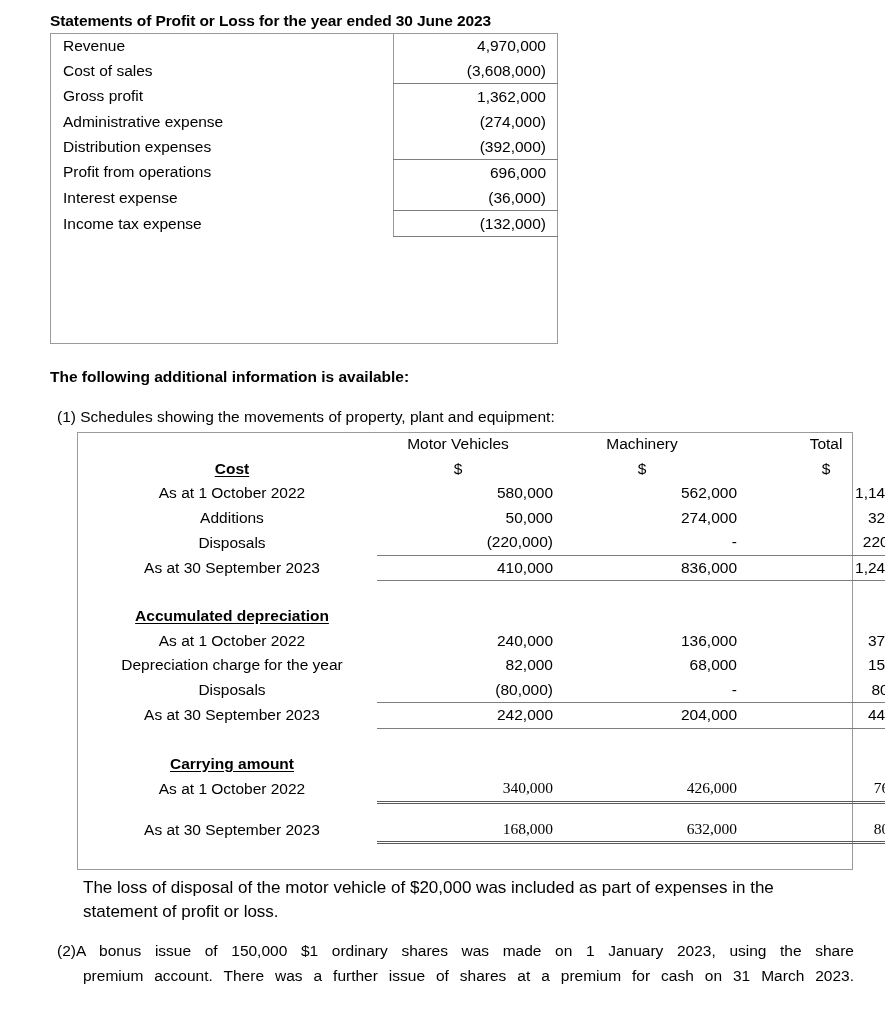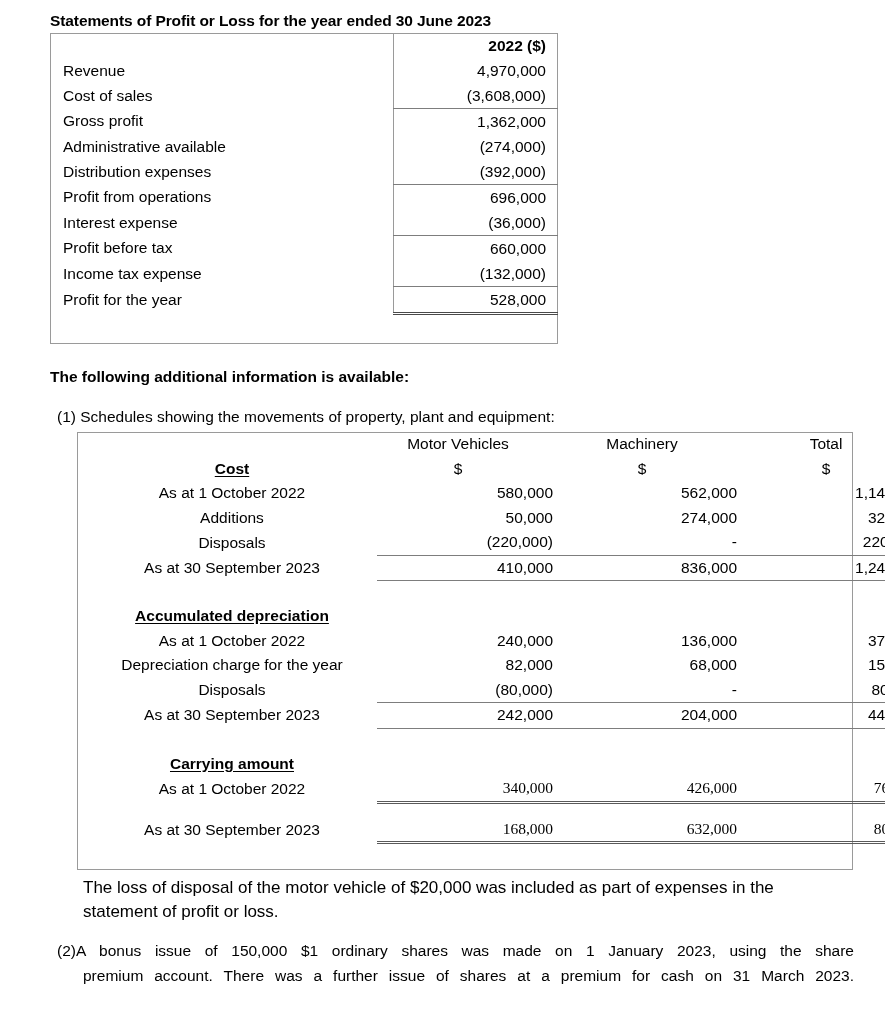--- a/index.html
+++ b/index.html
@@ -194,63 +194,51 @@
 <body>
 
 <div class="page">
 
   <div class="pl-title">Statements of Profit or Loss for the year ended 30 June 2023</div>
 
   <div class="pl-box"></div>
 
   <table class="pl">
     <tbody>
-        <tr>
-      <td class="label"></td>
-      <td class="val hdr">2022 ($)</td>
-    </tr>
     <tr>
       <td class="label">Revenue</td>
       <td class="val">4,970,000</td>
     </tr>
     <tr class="rule-under">
       <td class="label">Cost of sales</td>
       <td class="val">(3,608,000)</td>
     </tr>
     <tr>
       <td class="label">Gross profit</td>
       <td class="val">1,362,000</td>
     </tr>
     <tr>
-      <td class="label">Administrative available</td>
+      <td class="label">Administrative expense</td>
       <td class="val">(274,000)</td>
     </tr>
     <tr class="rule-under">
       <td class="label">Distribution expenses</td>
       <td class="val">(392,000)</td>
     </tr>
     <tr>
       <td class="label">Profit from operations</td>
       <td class="val">696,000</td>
     </tr>
     <tr class="rule-under">
       <td class="label">Interest expense</td>
       <td class="val">(36,000)</td>
     </tr>
-    <tr>
-      <td class="label">Profit before tax</td>
-      <td class="val">660,000</td>
-    </tr>
     <tr class="rule-under">
       <td class="label">Income tax expense</td>
       <td class="val">(132,000)</td>
-    </tr>
-    <tr class="dbl-under">
-      <td class="label">Profit for the year</td>
-      <td class="val">528,000</td>
     </tr>
   </tbody>
     </table>
 
   <div class="avail-head">The following additional information is available:</div>
 
   <div class="item1">(1) Schedules showing the movements of property, plant and equipment:</div>
 
   <div class="ppe-box"></div>
 

